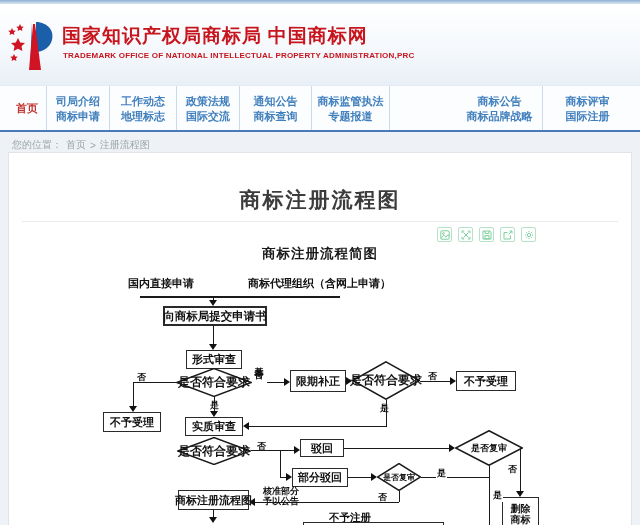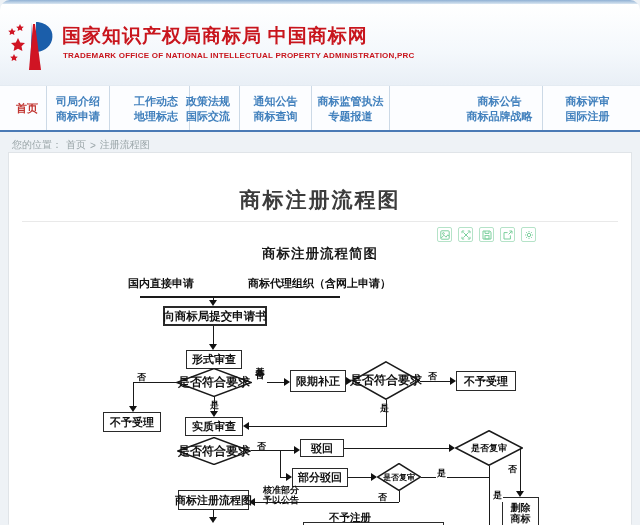--- a/index.html
+++ b/index.html
@@ -1,18 +1,18 @@
 <!DOCTYPE html>
 <html><head>
 <meta charset="utf-8">
 <style>
   * { margin:0; padding:0; box-sizing:border-box; }
   html,body { width:640px; height:525px; overflow:hidden; background:#eef2f6;
     font-family:"Liberation Sans", sans-serif; }
-  #app { position:relative; width:640px; height:525px; overflow:hidden;border-radius:10px; }
+  #app { position:relative; width:640px; height:525px; overflow:hidden; }
 
   
   .topstrip { position:absolute; left:0; top:0; width:640px; height:4px;
     background:linear-gradient(180deg,#8fb0d4,#dbe7f2); }
 
   
   .site-header { position:absolute; left:0; top:4px; width:640px; height:81px;
     background:linear-gradient(180deg,#ffffff 0%,#f4f8fc 60%,#e9eff6 100%); }
   .logo { position:absolute; left:8px; top:12px; width:52px; height:60px; }
   .brand-title { position:absolute; left:62px; top:19px; width:400px;
@@ -44,21 +44,21 @@
     font-size:21px; font-weight:bold; color:#3c3c3c; letter-spacing:2px; }
   .title-divider { position:absolute; left:22px; top:221px; width:596px; height:1px;
     background:#e9e9e9; }
   .img-toolbar { position:absolute; left:437px; top:227px; display:flex; gap:6px; }
   .tool-btn { width:15px; height:15px; border:1px solid #b5e3c8; border-radius:2px;
     display:flex; align-items:center; justify-content:center; background:#fff; cursor:pointer; }
   .tool-btn svg { stroke:#7ccf9d; fill:none; stroke-width:1; }
 
   
   .fc { position:absolute; left:0; top:0; width:632px; height:525px;
-    font-family:Liberation Mono, monospace; color:#111; }
+    font-family:Liberation Sans, sans-serif; color:#111; }
   .fc-title { position:absolute; left:8px; top:245px; width:624px; text-align:center;
     font-size:13.5px; font-weight:bold; color:#1a1a1a; letter-spacing:1px; }
   .fc-lbl { position:absolute; font-size:11px; font-weight:bold; white-space:nowrap; }
   .fc-lbl-s { position:absolute; font-size:9px; font-weight:bold; white-space:nowrap; }
   .fc-box { position:absolute; background:#fff; border:1px solid #2a2a2a;
     display:flex; align-items:center; justify-content:center;
     font-size:11px; font-weight:bold; white-space:nowrap; }
   .fc-box.thick { border-width:2px; font-size:11.5px; }
   .hl { position:absolute; height:1px; background:#1a1a1a; }
   .vl { position:absolute; width:1px; background:#1a1a1a; }
@@ -103,21 +103,21 @@
   </div>
 
   <div class="main-nav">
     <div class="nav-col home" style="left:8px;width:39px;">
       <span>首页</span>
     </div>
     <div class="nav-col" style="left:47px;width:63px;">
       <span>司局介绍</span>
       <span>商标申请</span>
     </div>
-    <div class="nav-col" style="left:123px;width:67px;">
+    <div class="nav-col" style="left:110px;width:67px;">
       <span>工作动态</span>
       <span>地理标志</span>
     </div>
     <div class="nav-col" style="left:177px;width:63px;">
       <span>政策法规</span>
       <span>国际交流</span>
     </div>
     <div class="nav-col" style="left:240px;width:72px;">
       <span>通知公告</span>
       <span>商标查询</span>

